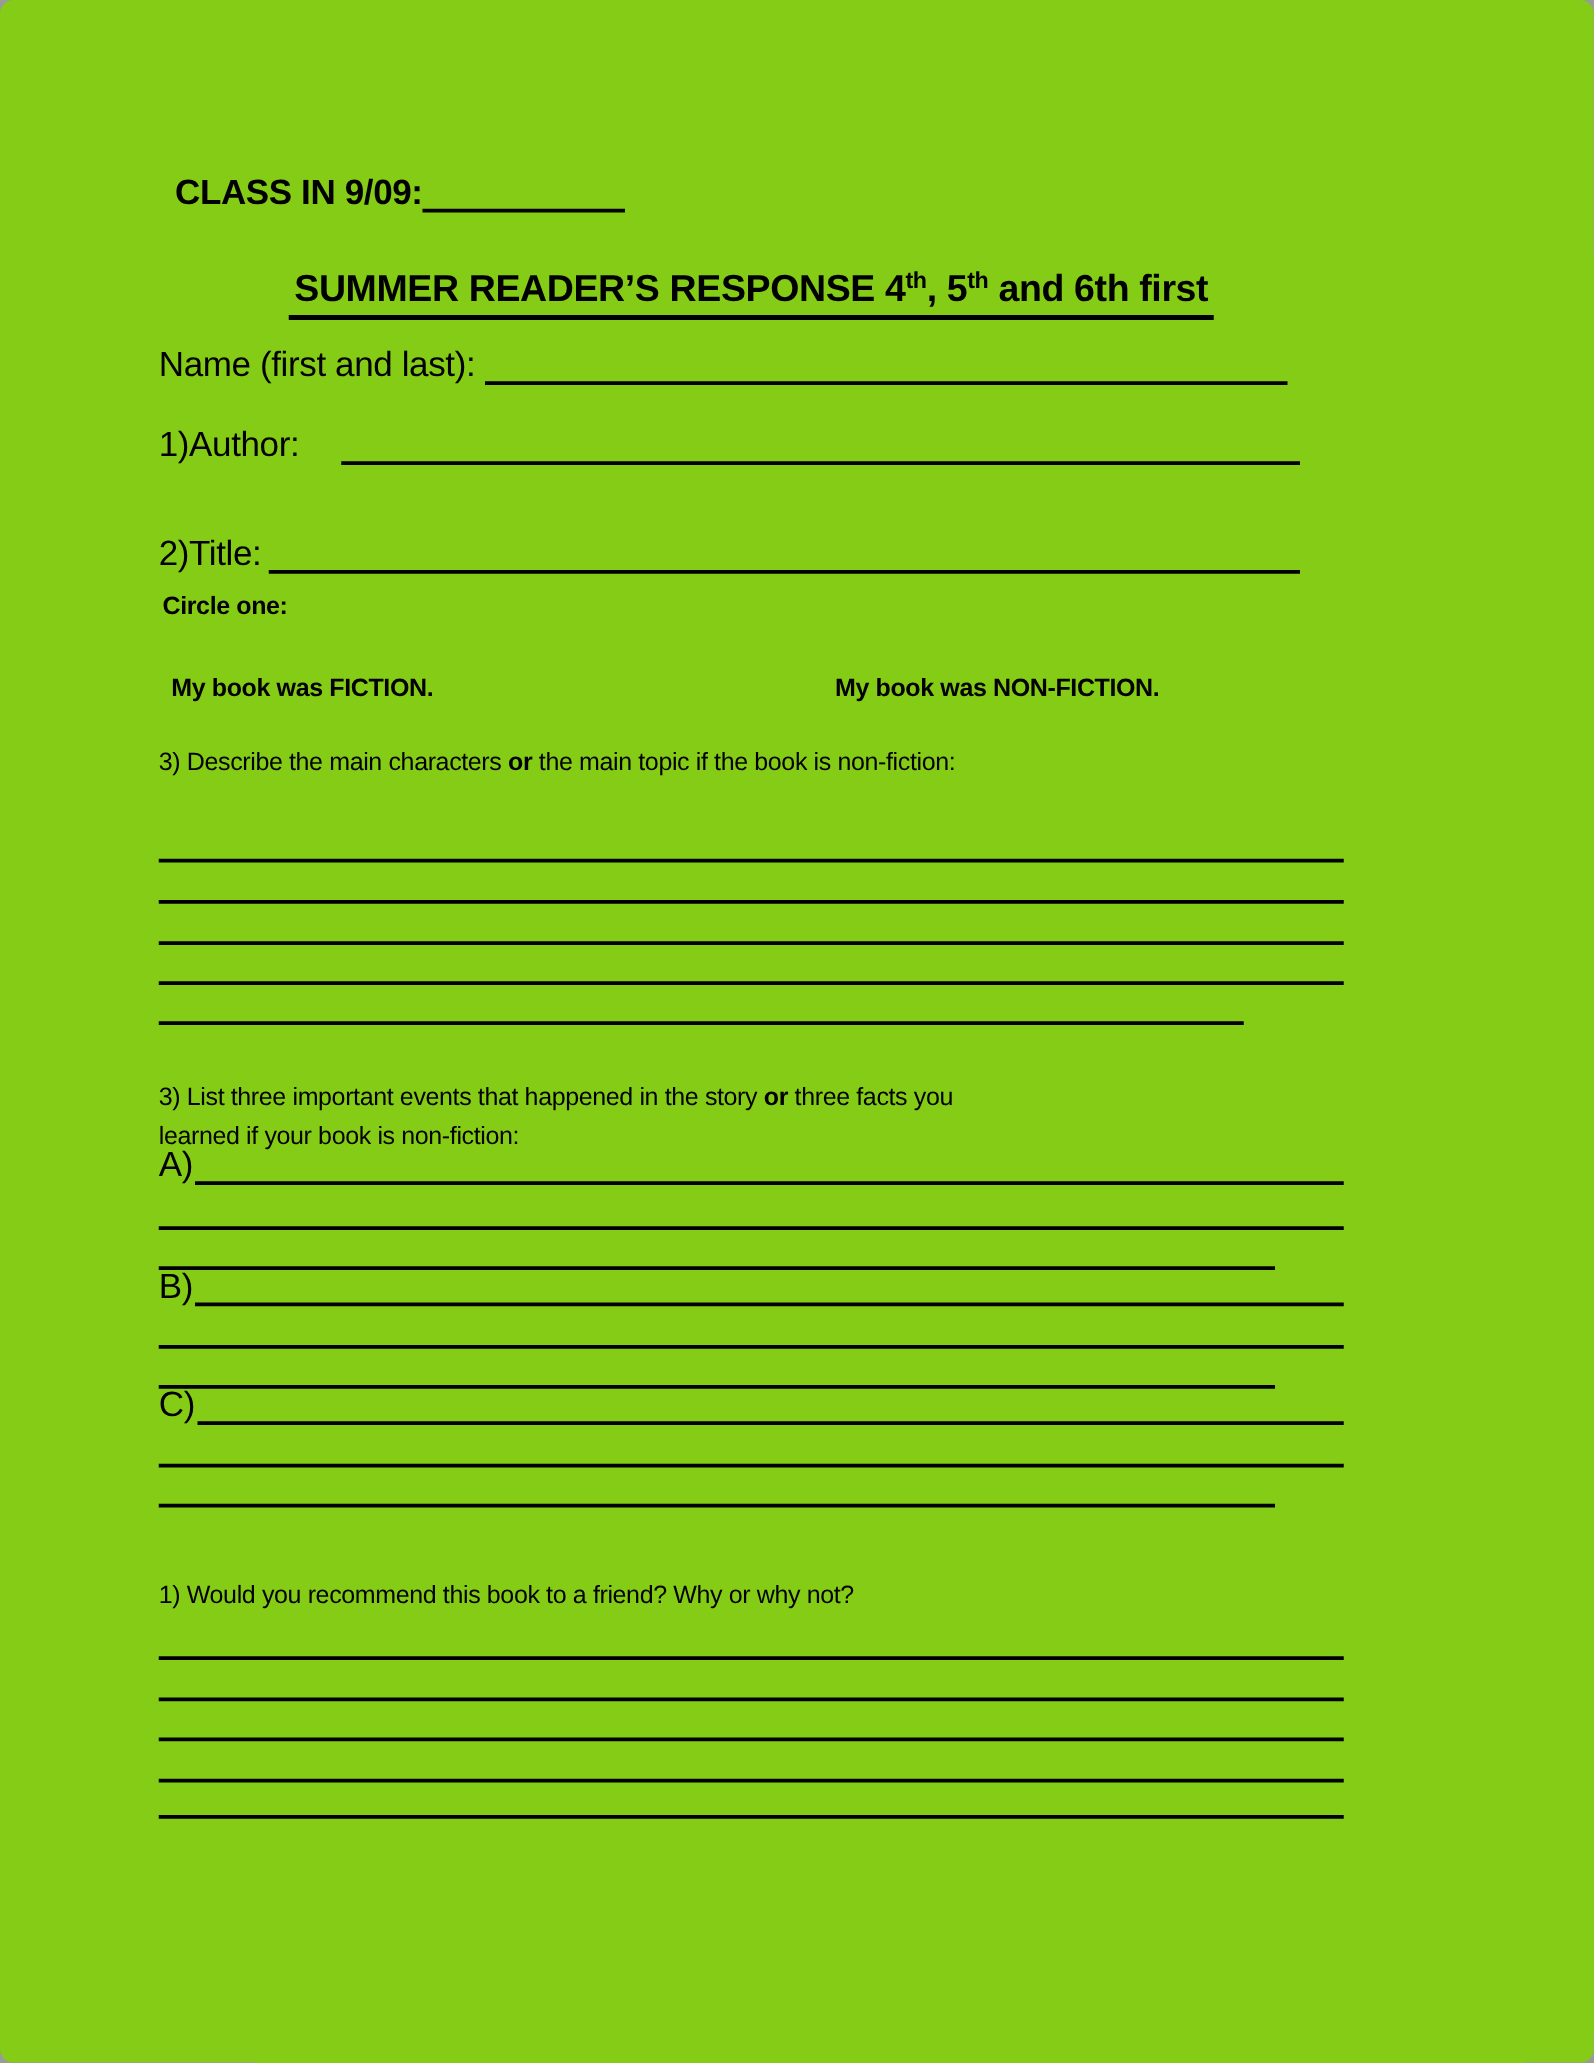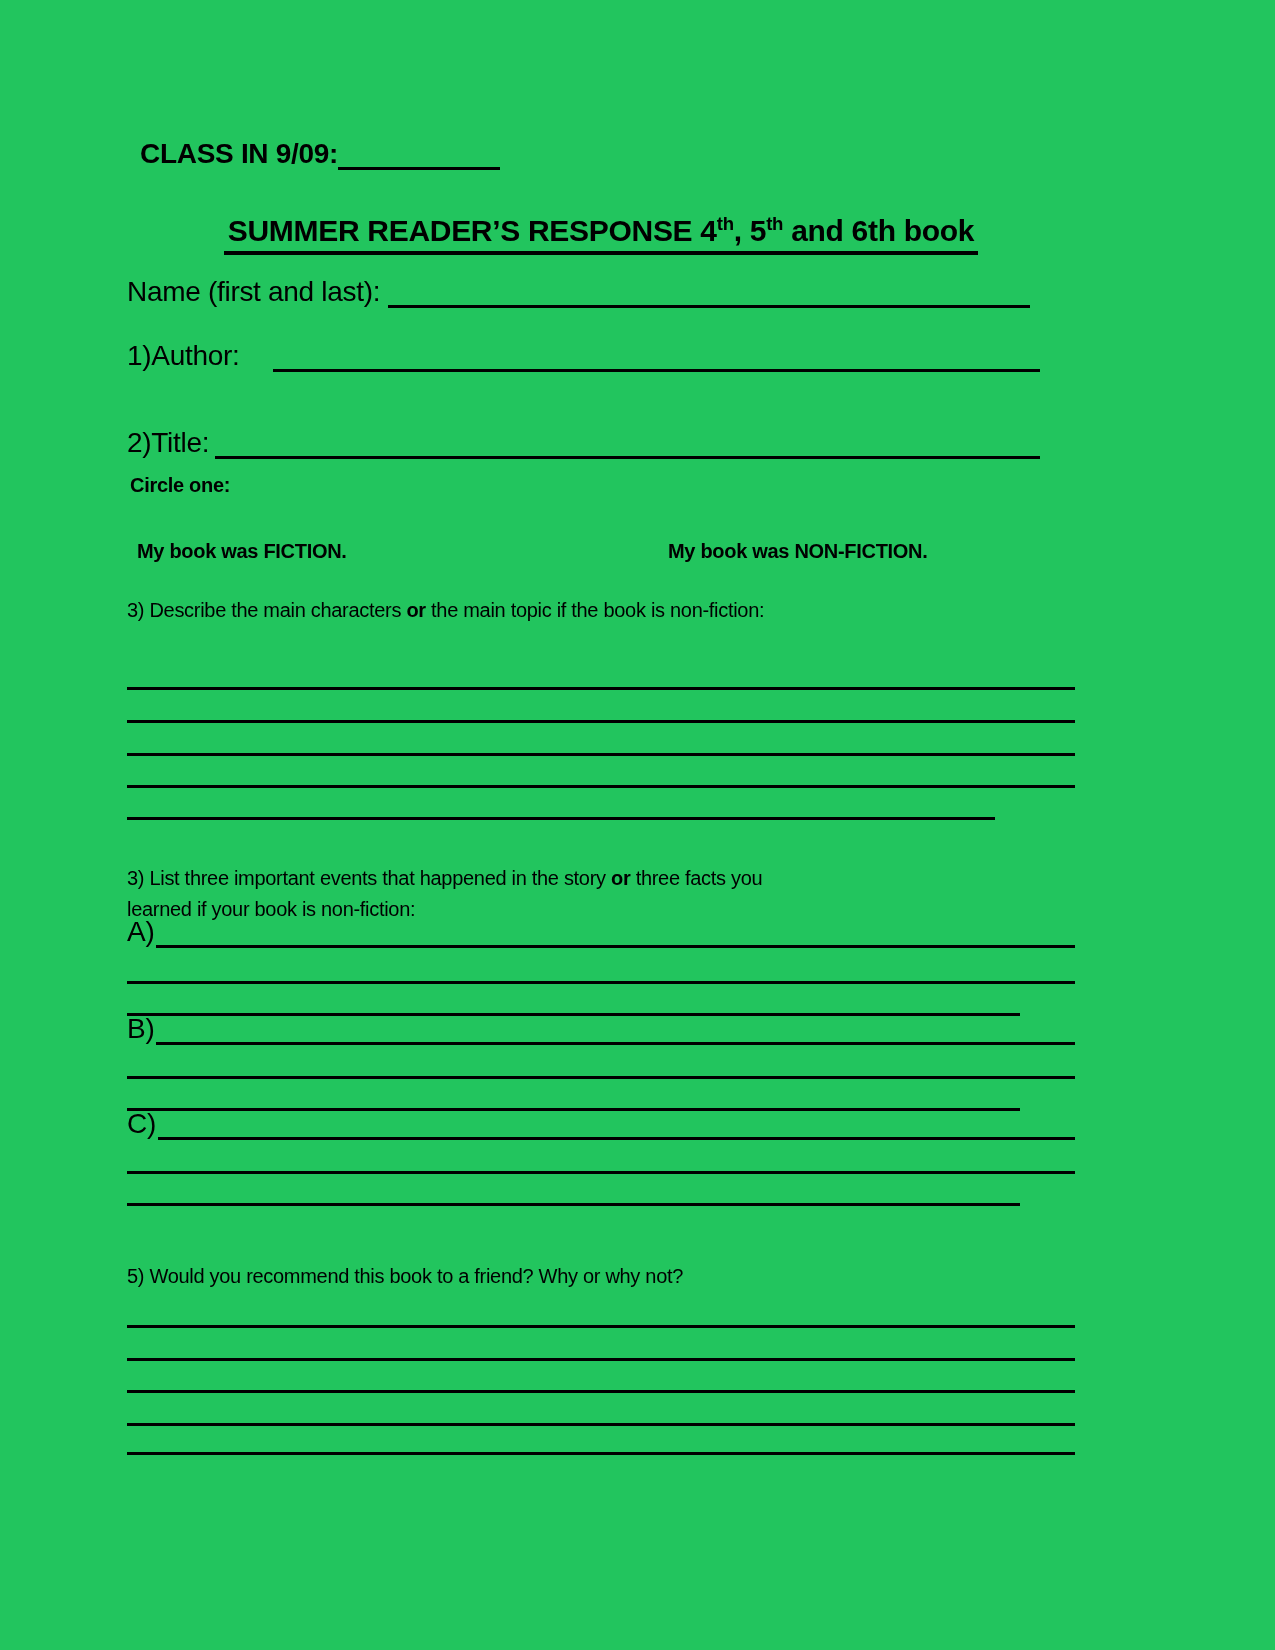--- a/index.html
+++ b/index.html
@@ -1,24 +1,25 @@
 <!DOCTYPE html>
 <html><head>
 <meta charset="utf-8">
 <style>
   html,body{margin:0;padding:0;background:#9a9a9a;}
   .page{
     position:relative;
     width:1275px;height:1650px;
-    background:#22c55e;
+    background:#84cc16;
     font-family:"Liberation Sans", sans-serif;
     color:#000;
     overflow:hidden;
     margin:0 auto;
     letter-spacing:-0.3px;
+    border-radius:11px;
   }
   .row{
     position:absolute;
     display:flex;
     align-items:flex-end;
     height:32px;
     font-size:28px;
     line-height:32px;
     white-space:nowrap;
   }
@@ -69,21 +70,21 @@
 <body>
 
 <div class="page">
 
   <div class="row" style="top:138px;left:140px;">
     <span class="b">CLASS IN 9/09:</span>
     <span class="blank-fixed" style="width:162px;"></span>
   </div>
 
   <div class="title-wrap" style="top:213px;">
-    <span class="title-text"><span>SUMMER READER’S RESPONSE 4</span><sup>th</sup><span>, 5</span><sup>th</sup><span> and 6th book</span></span>
+    <span class="title-text"><span>SUMMER READER’S RESPONSE 4</span><sup>th</sup><span>, 5</span><sup>th</sup><span> and 6th first</span></span>
   </div>
 
   <div class="row" style="top:276px;left:127px;width:903px;">
     <span>Name (first and last):</span>
     <span class="blank" style="margin-left:8px;"></span>
   </div>
 
   <div class="row" style="top:340px;left:127px;width:913px;">
     <span>1)Author:</span>
     <span class="blank" style="margin-left:34px;"></span>
@@ -125,21 +126,21 @@
   <div class="hline" style="top:1076px;width:948px;"></div>
   <div class="hline" style="top:1108px;width:893px;"></div>
 
   <div class="row" style="top:1108px;left:127px;width:948px;">
     <span>C)</span>
     <span class="blank" style="margin-left:2px;"></span>
   </div>
   <div class="hline" style="top:1171px;width:948px;"></div>
   <div class="hline" style="top:1203px;width:893px;"></div>
 
-  <div class="textline" style="top:1261px;left:127px;">5) Would you recommend this book to a friend? Why or why not?</div>
+  <div class="textline" style="top:1261px;left:127px;">1) Would you recommend this book to a friend? Why or why not?</div>
 
   <div class="hline" style="top:1325px;width:948px;"></div>
   <div class="hline" style="top:1358px;width:948px;"></div>
   <div class="hline" style="top:1390px;width:948px;"></div>
   <div class="hline" style="top:1423px;width:948px;"></div>
   <div class="hline" style="top:1452px;width:948px;"></div>
 
 </div>
 
 </body></html>

